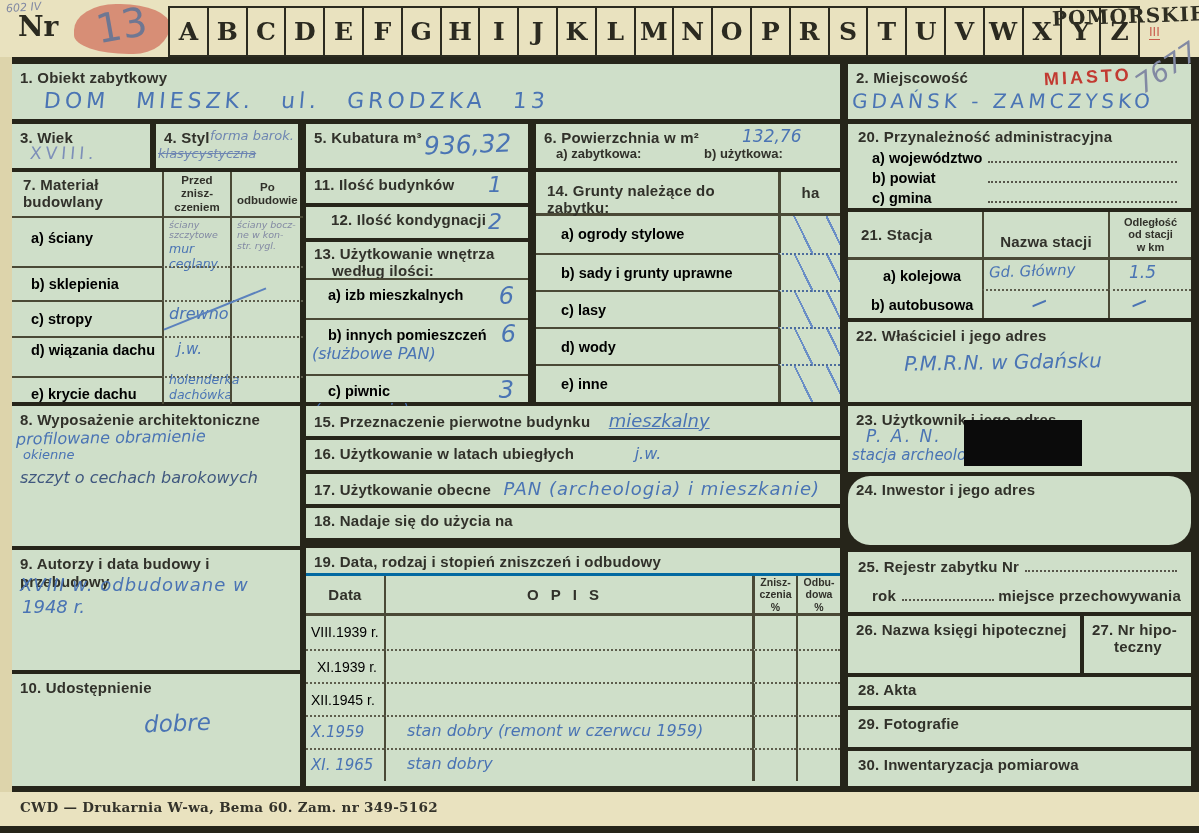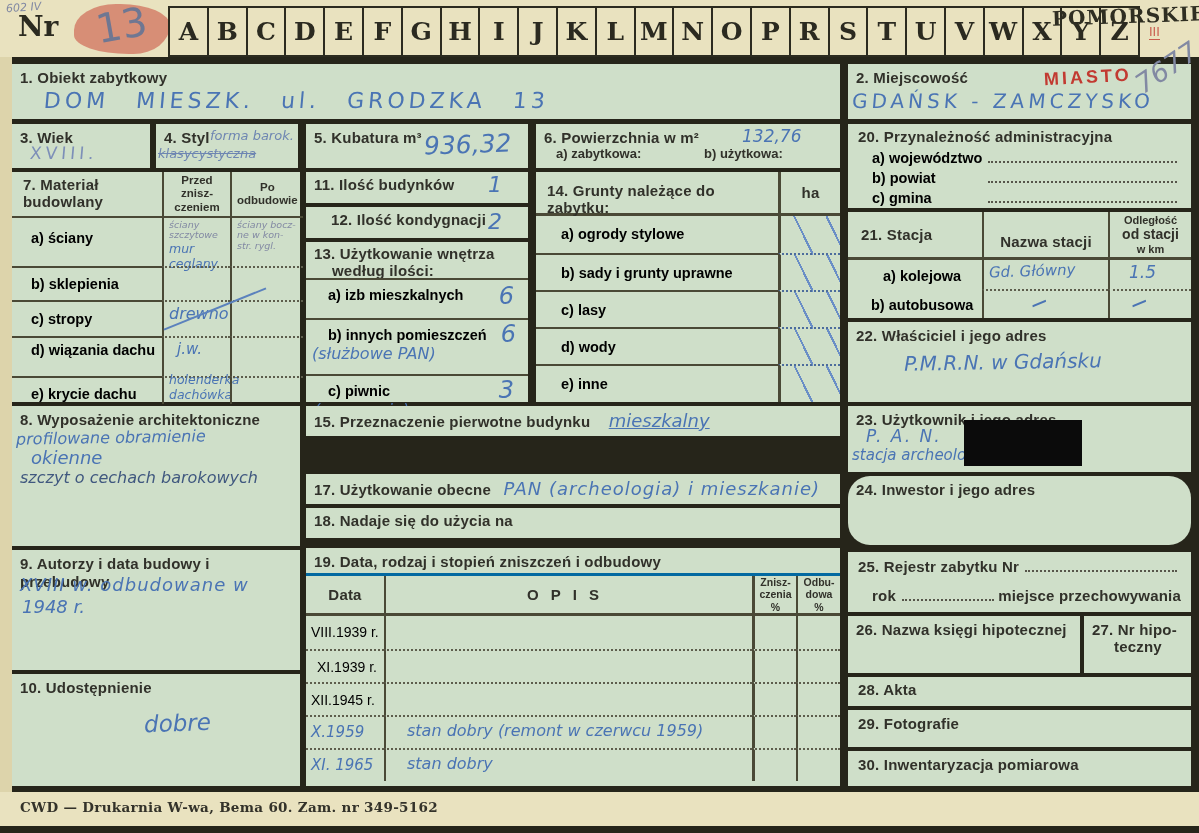--- a/index.html
+++ b/index.html
@@ -259,21 +259,21 @@
   <div class="paper" style="left:848px;top:212px;width:343px;height:106px;padding:0;">
     <div class="g21">
       <div class="c hbot25">
           <span class="lbl" style="display:block;padding:12px 0 0 8px;">21. Stacja</span>
         </div>
       <div class="c vline hbot25 center">
           <span class="lbl" style="margin-top:14px;">Nazwa stacji</span>
         </div>
       <div class="c vline hbot25 center">
         <div class="small-b" style="font-size:11px;">Odległość</div>
-        <div class="small-b" style="font-size:14px;">od stacji</div>
+        <div class="small-b" style="font-size:11px;">od stacji</div>
         <div class="small-b" style="font-size:11px;">w km</div>
       </div>
 
       <div class="c">
           <span class="lbl2" style="display:block;padding:6px 0 0 30px;">a) kolejowa</span>
         </div>
       <div class="c vline"><span class="hw" style="font-size:15px;transform:rotate(-2deg);display:inline-block;">Gd. Główny</span></div>
       <div class="c vline"><span class="hw" style="font-size:17px;margin-left:14px;">1.5</span></div>
 
       <div class="c">
@@ -285,27 +285,31 @@
   </div>
 
   <div class="paper" style="left:848px;top:322px;width:343px;height:80px;">
     <span class="lbl">22. Właściciel i jego adres</span>
     <div class="hw" style="position:absolute;left:56px;top:28px;font-size:20px;transform:rotate(-1deg);">P.M.R.N. w Gdańsku</div>
   </div>
 
   <div class="paper" style="left:12px;top:406px;width:288px;height:140px;">
     <span class="lbl">8. Wyposażenie architektoniczne</span>
     <div class="hw" style="position:absolute;left:4px;top:22px;font-size:16px;transform:rotate(-1deg);">profilowane obramienie</div>
-    <div class="hw" style="position:absolute;left:19px;top:41px;font-size:18px;">okienne</div>
+    <div class="hw" style="position:absolute;left:11px;top:41px;font-size:13px;">okienne</div>
     <div class="hw darkink" style="position:absolute;left:8px;top:62px;font-size:16px;">szczyt o cechach barokowych</div>
   </div>
 
   <div class="paper" style="left:306px;top:406px;width:534px;height:30px;padding:4px 8px;">
     <span class="lbl">15. Przeznaczenie pierwotne budynku</span>
     <span class="hw" style="font-size:18px;margin-left:14px;text-decoration:underline;">mieszkalny</span>
+  </div>
+  <div class="paper" style="left:306px;top:440px;width:534px;height:30px;padding:4px 8px;">
+    <span class="lbl">16. Użytkowanie w latach ubiegłych</span>
+    <span class="hw" style="font-size:16px;margin-left:56px;">j.w.</span>
   </div>
   <div class="paper" style="left:306px;top:474px;width:534px;height:30px;padding:4px 8px;">
     <span class="lbl">17. Użytkowanie obecne</span>
     <span class="hw" style="font-size:18px;margin-left:8px;letter-spacing:1px;">PAN (archeologia) i mieszkanie)</span>
   </div>
   <div class="paper" style="left:306px;top:508px;width:534px;height:30px;padding:4px 8px;">
     <span class="lbl">18. Nadaje się do użycia na</span>
   </div>
 
   <div class="paper" style="left:848px;top:406px;width:343px;height:66px;">

